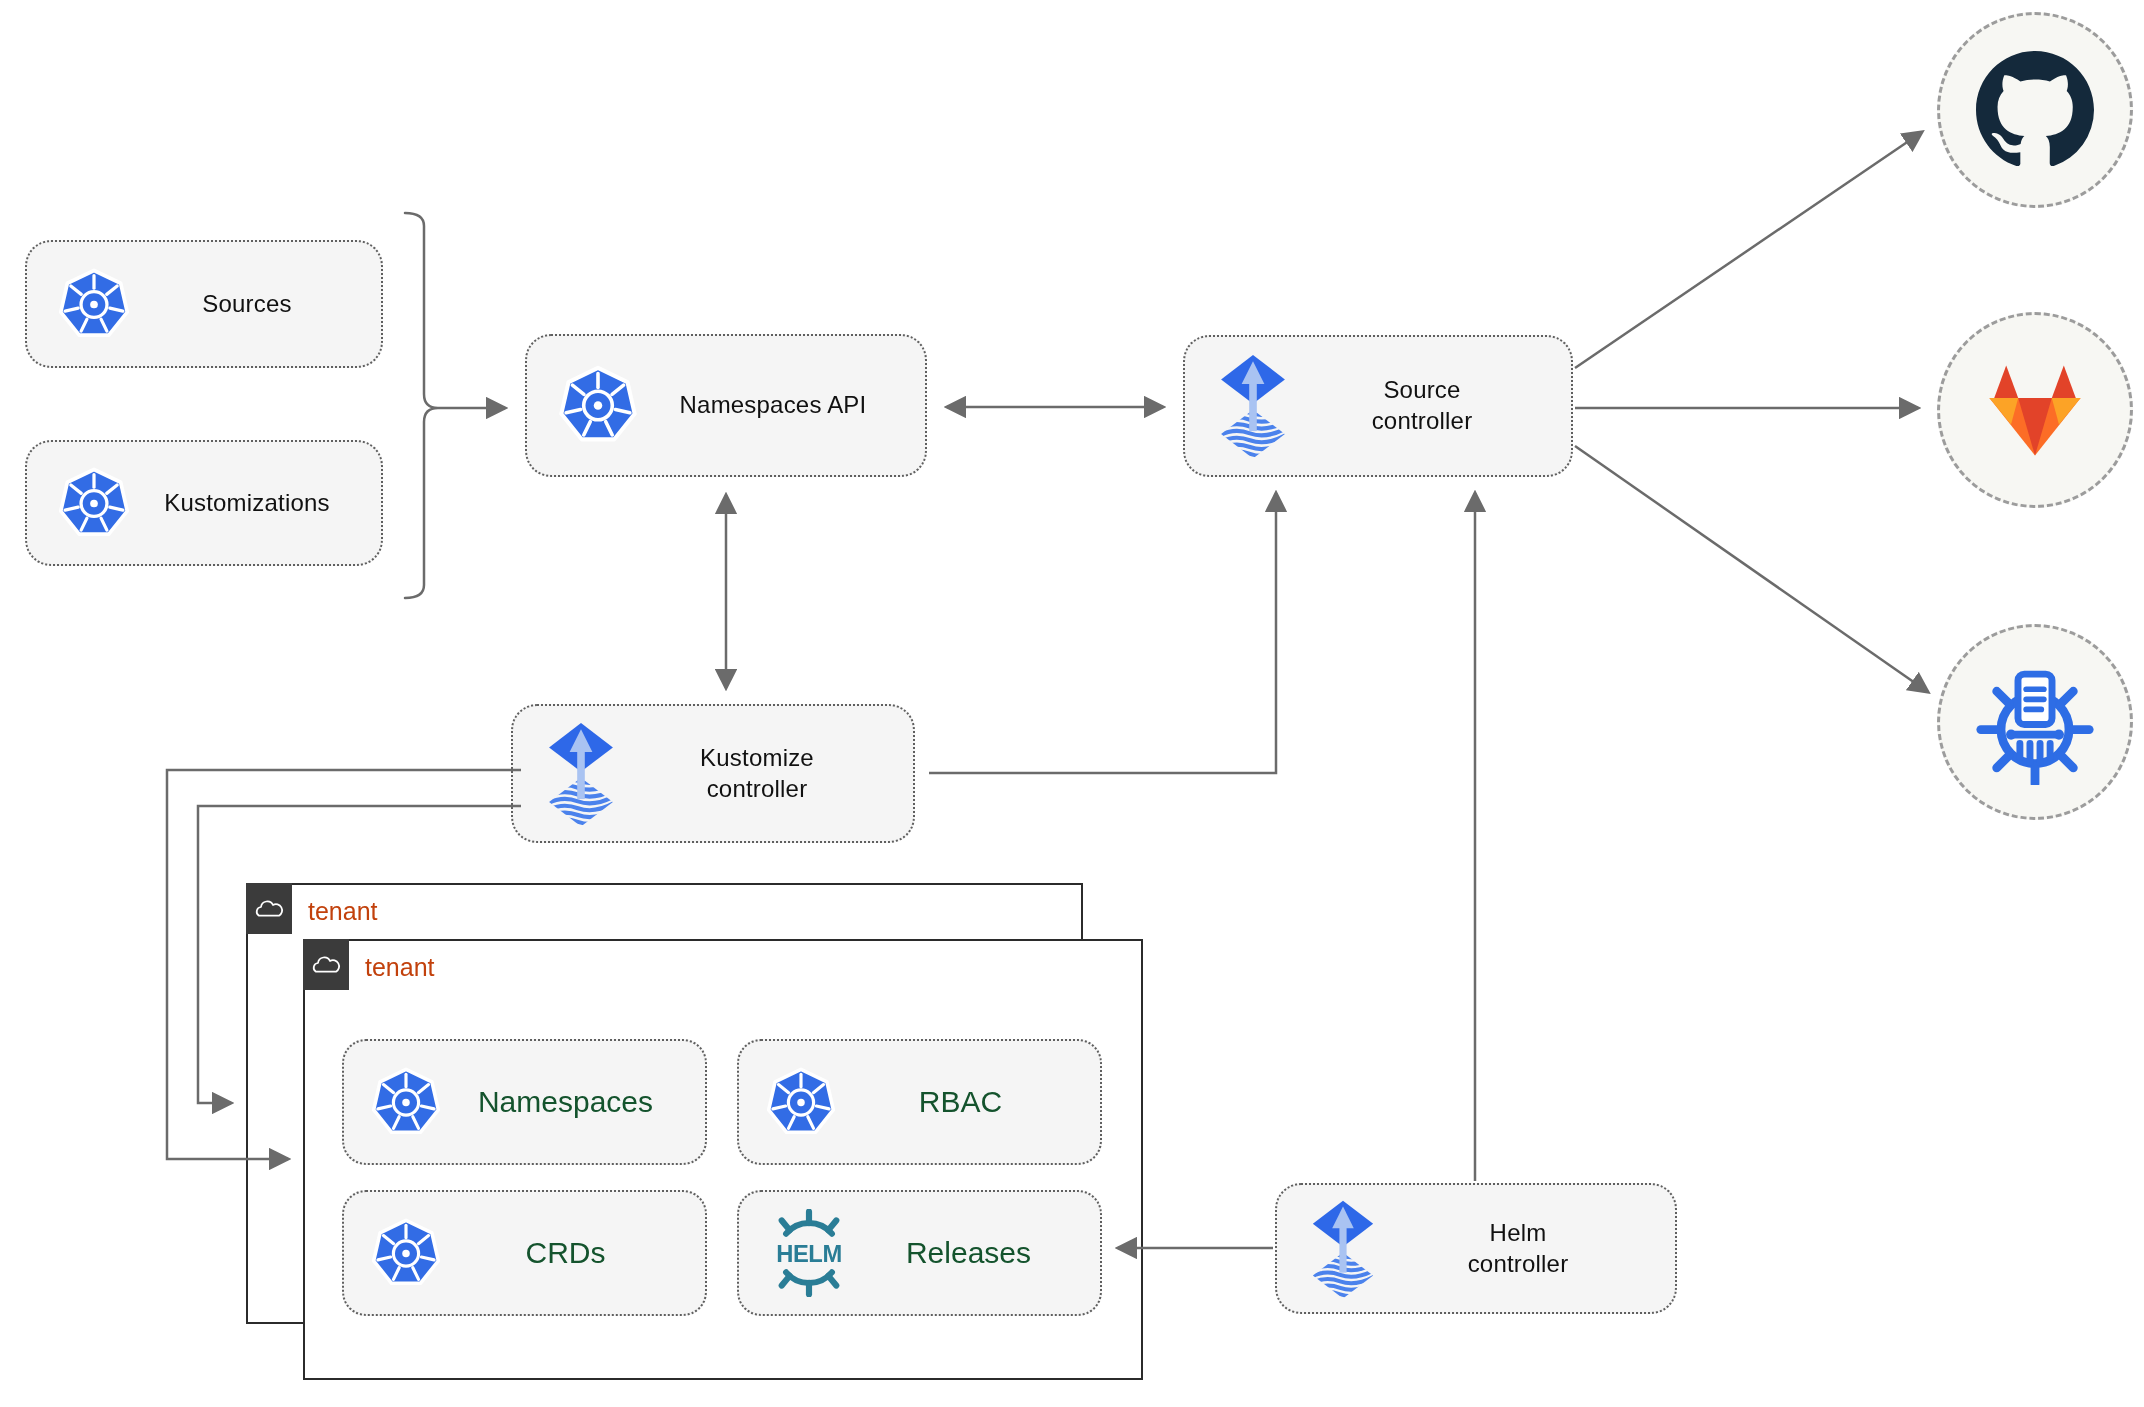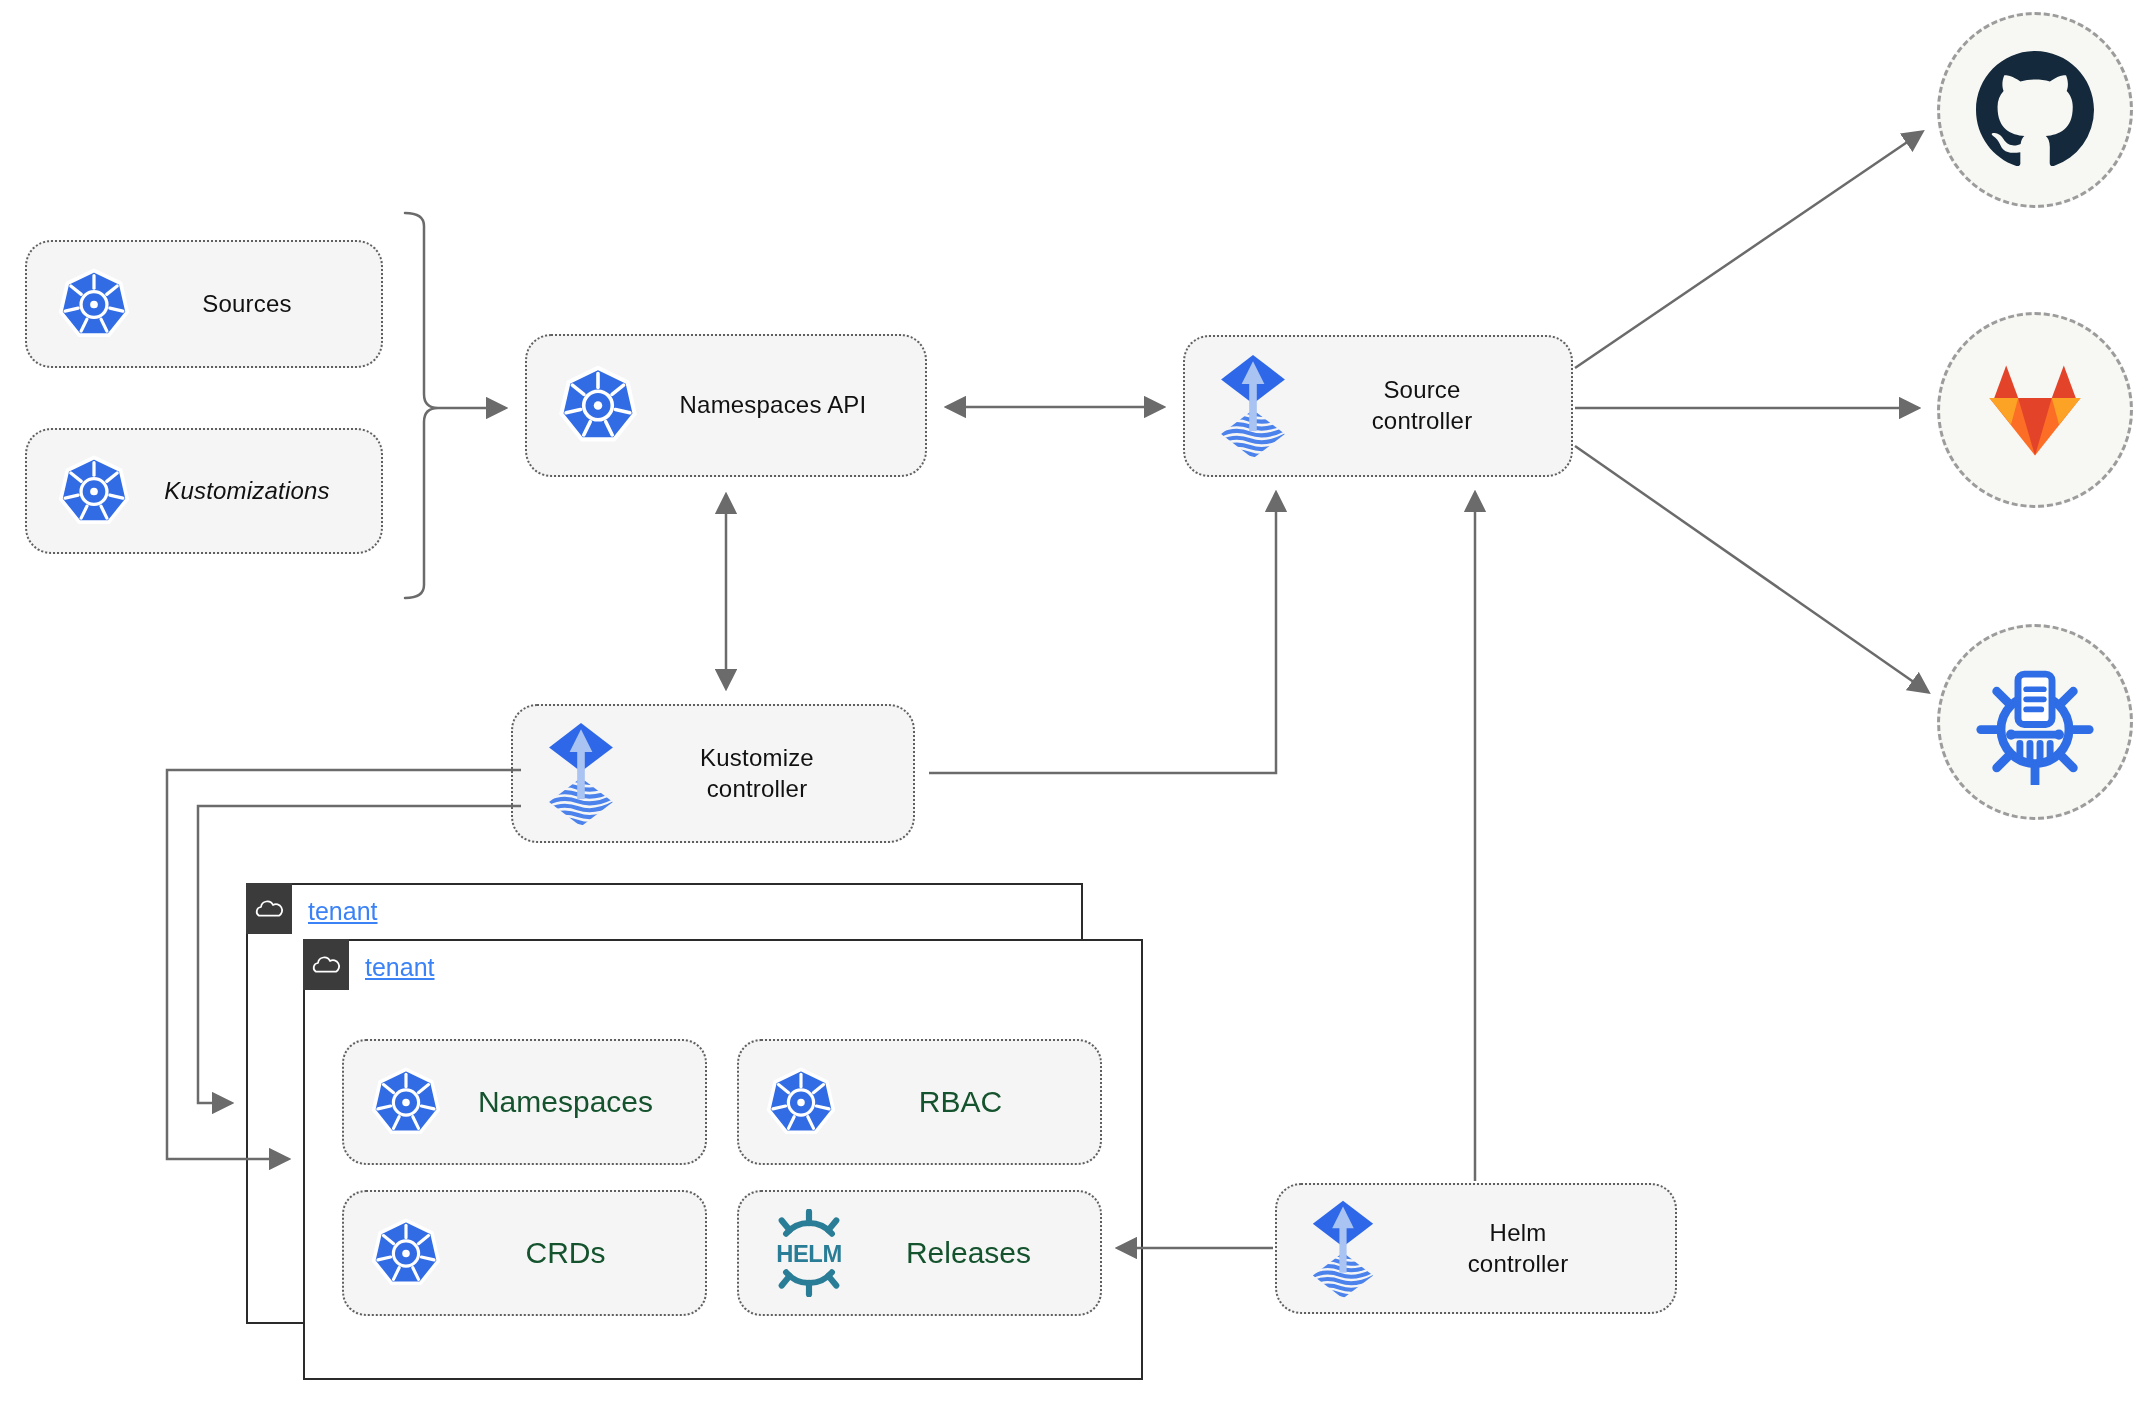--- a/index.html
+++ b/index.html
@@ -28,21 +28,21 @@
 
   
   .tenant {
     position:absolute; background:#ffffff; border:2px solid #2b2b2b;
   }
   .tenant .tab {
     position:absolute; left:-2px; top:-2px; width:46px; height:51px;
     background:#3b3b3b; display:flex; align-items:center; justify-content:center;
   }
   .tenant .tlabel {
-    position:absolute; left:60px; top:12px; font-size:25px; color:#3b82f6;text-decoration:underline;
+    position:absolute; left:60px; top:12px; font-size:25px; color:#c2410c;
   }
   .titem {
     position:absolute; background:#f5f5f5;
     border:2px dotted #5f5f5f; border-radius:24px;
     display:flex; align-items:center; padding:0 16px 0 26px;
   }
   .titem .lbl { flex:1 1 auto; text-align:center; color:#14532d; font-size:30px; }
 
   
   #wires { position:absolute; left:0; top:0; pointer-events:none; }
@@ -206,21 +206,21 @@
 
   <div class="node" style="left:25px; top:240px; width:358px; height:128px;">
     <span class="icon">
       <svg width="74" height="77">
           <use href="#sym-k8s"></use>
         </svg>
     </span>
     <div class="lbl">Sources</div>
   </div>
 
-  <div class="node" style="left:25px; top:428px; width:358px; height:126px;font-style:italic;">
+  <div class="node" style="left:25px; top:440px; width:358px; height:126px;">
     <span class="icon">
       <svg width="74" height="77">
           <use href="#sym-k8s"></use>
         </svg>
     </span>
     <div class="lbl">Kustomizations</div>
   </div>
 
   <div class="node" style="left:525px; top:334px; width:402px; height:143px;">
     <span class="icon">

